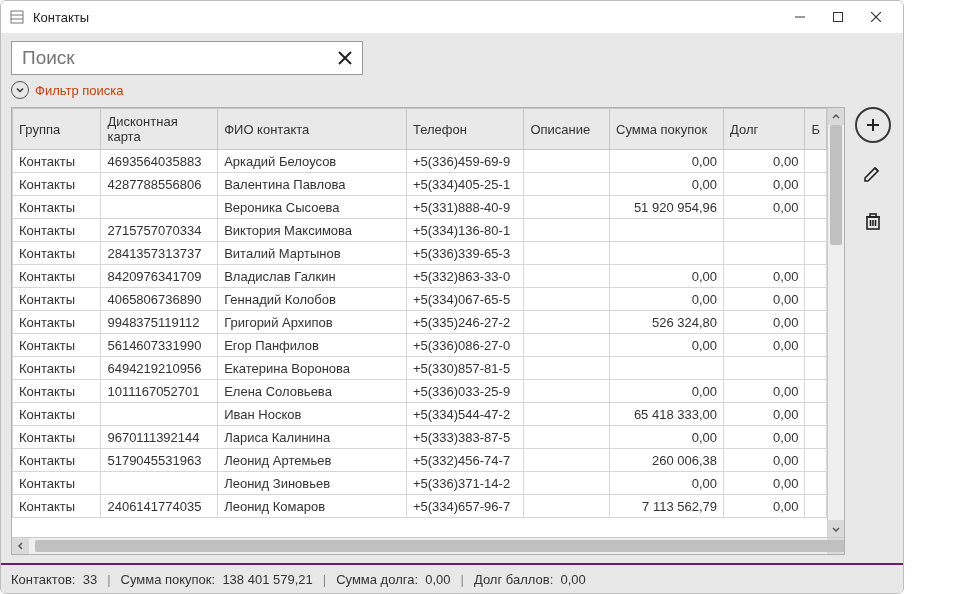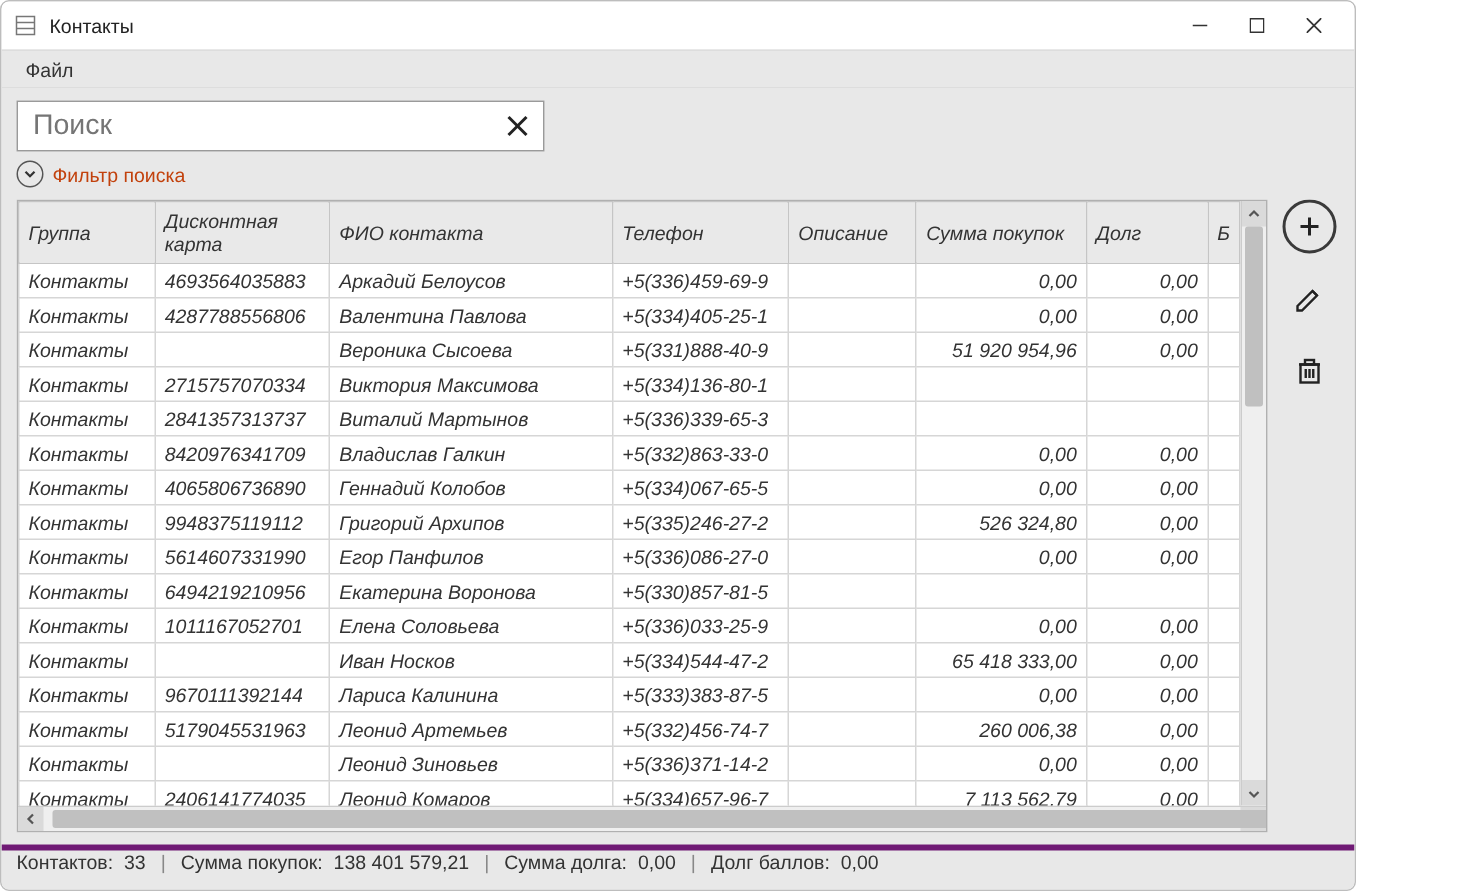--- a/index.html
+++ b/index.html
@@ -32,21 +32,21 @@
   .vscroll .arrow { height:17px; display:flex; align-items:center; justify-content:center; background:#dadada; cursor:default;}
   .vscroll .track { flex:1; position:relative; }
   .vscroll .thumb { position:absolute; left:2px; right:2px; top:0; height:120px; background:#c0c0c0; border-radius:2px;}
   .hscroll { height:17px; background:#efefef; border-top:1px solid #ccc; display:flex;}
   .hscroll .arrow { width:17px; display:flex; align-items:center; justify-content:center; background:#dadada; cursor:default;}
   .hscroll .track { flex:1; position:relative; }
   .hscroll .thumb { position:absolute; top:2px; bottom:2px; left:6px; width:820px; background:#c0c0c0; border-radius:2px;}
   .side-actions { width:48px; display:flex; flex-direction:column; align-items:center; padding-left:8px; gap:12px;}
   .round-btn { width:36px; height:36px; border:2px solid #3a3a3a; border-radius:50%; display:flex; align-items:center; justify-content:center; background:#e8e8e8; cursor:default;}
   .icon-btn { width:36px; height:36px; display:flex; align-items:center; justify-content:center; background:#e8e8e8; cursor:default;}
-  .statusbar { height:30px; background:#e8e8e8; display:flex; align-items:flex-start; padding:0 10px; font-size:13px; color:#333; border-top:4px solid #701a75;}
+  .statusbar { height:30px; background:#e8e8e8; display:flex; align-items:center; padding:0 10px; font-size:13px; color:#333; border-top:2px solid #701a75;}
   .statusbar .sep { margin:0 10px; color:#888;}
   .col-group    { width:95px; }
   .col-card     { width:120px; }
   .col-name     { width:205px; }
   .col-phone    { width:120px; }
   .col-desc     { width:90px; }
   .col-sum      { width:120px; }
   .col-debt     { width:95px; }
   .col-last     { width:20px; }
 </style>
@@ -76,23 +76,20 @@
         </svg>
     </div>
     <div class="win-btn close">
       <svg width="10" height="10" viewBox="0 0 10 10">
           <line x1="0" y1="0" x2="10" y2="10" stroke="#333" stroke-width="1.2"></line>
           <line x1="10" y1="0" x2="0" y2="10" stroke="#333" stroke-width="1.2"></line>
         </svg>
     </div>
   </div>
 
-  <div class="menubar">
-    <div class="menuitem">Файл</div>
-  </div>
 
   <div class="content">
 
     <div class="search-row">
       <div class="search-box">
         <input type="text" placeholder="Поиск" style="">
         <div class="clear">
           <svg width="18" height="18" viewBox="0 0 18 18">
               <line x1="3" y1="3" x2="15" y2="15" stroke="#222" stroke-width="2"></line>
               <line x1="15" y1="3" x2="3" y2="15" stroke="#222" stroke-width="2"></line>
@@ -105,21 +102,21 @@
       <div class="caret">
         <svg width="10" height="10" viewBox="0 0 10 10">
             <polyline points="2,3.5 5,6.5 8,3.5" fill="none" stroke="#333" stroke-width="1.5"></polyline>
           </svg>
       </div>
       <span>Фильтр поиска</span>
     </div>
 
     <div class="main-row">
       <div class="table-container">
-        <div class="table-scroll" style="display:flex;font-style:italic;">
+        <div class="table-scroll" style="display:flex;">
           <div style="flex:1; overflow:hidden;">
             <table>
               <colgroup>
                 <col class="col-group">
                   <col class="col-card">
                   <col class="col-name">
                   <col class="col-phone">
                   <col class="col-desc">
                   <col class="col-sum">
                   <col class="col-debt">

